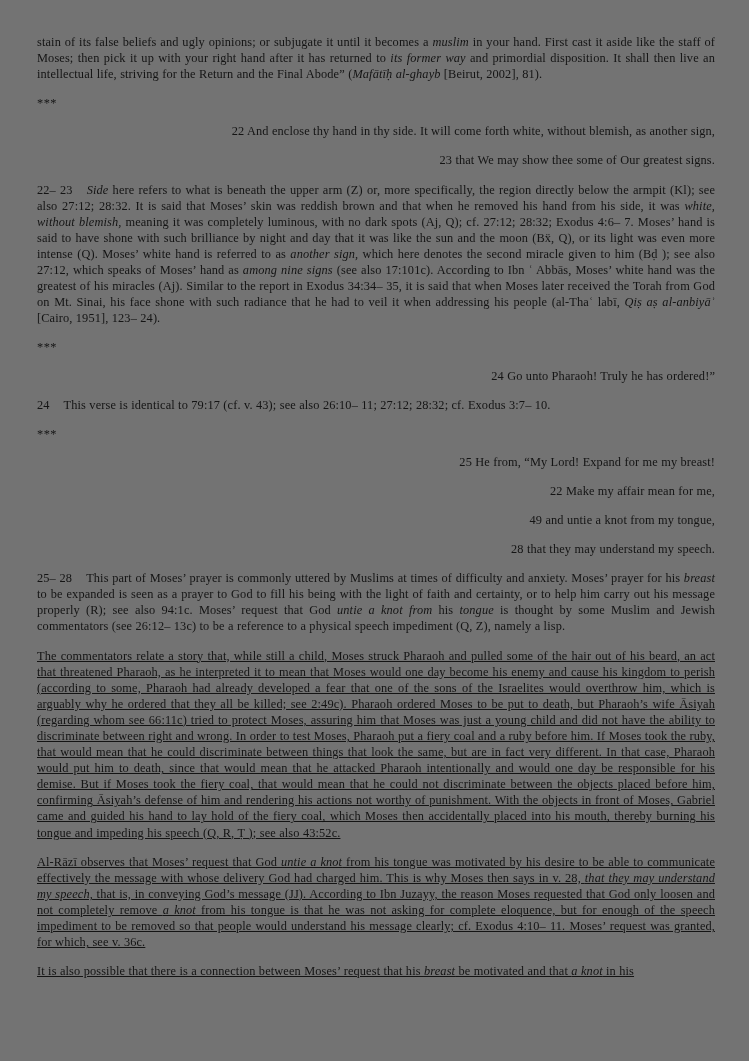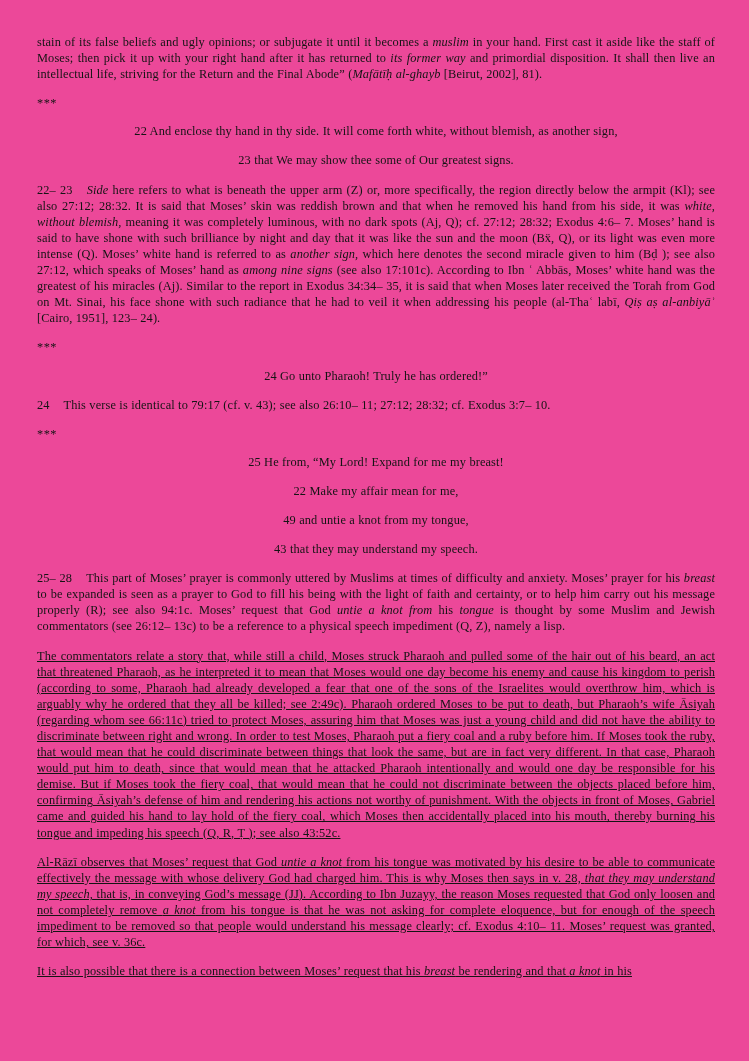--- a/index.html
+++ b/index.html
@@ -9,35 +9,35 @@
     background: #ffffff;
   }
   body {
     font-family: "Liberation Serif", "DejaVu Serif", serif;
     color: #111111;
   }
   #page {
     position: relative;
     width: 749px;
     height: 1061px;
-    background: #ec4899;
+    background: #737373;
     overflow: hidden;
     box-sizing: border-box;
   }
   #content {
     position: absolute;
     left: 37px;
     top: 34px;
     width: 678px;
   }
   p.para {
     margin: 0 0 8px 0;
     font-size: 12.35px;
     line-height: 16.1px;
-    text-align: center;
+    text-align: right;
     color: #141414;
     letter-spacing: 0.01em;
     word-spacing: 0.01em;
   }
   p.verse {
     margin: 0 0 13px 0;
   }
   p.stars {
     margin: 0 0 12px 0;
     font-size: 12.35px;
@@ -91,24 +91,24 @@
     <p class="para commentary"><span class="range">24</span><span class="gap"></span><span>This verse is identical to 79:17 (cf. v. 43); see also 26:10– 11; 27:12; 28:32; cf. Exodus 3:7– 10.</span></p>
 
     <p class="stars">***</p>
 
     <p class="para verse"><span class="vnum">25</span><span> He from, “My Lord! Expand for me my breast!</span></p>
 
     <p class="para verse"><span class="vnum">22</span><span> Make my affair mean for me,</span></p>
 
     <p class="para verse"><span class="vnum">49</span><span> and untie a knot from my tongue,</span></p>
 
-    <p class="para verse"><span class="vnum">43</span><span> that they may understand my speech.</span></p>
+    <p class="para verse"><span class="vnum">28</span><span> that they may understand my speech.</span></p>
 
     <p class="para commentary"><span class="range">25– 28</span><span class="gap"></span><span>This part of Moses’ prayer is commonly uttered by Muslims at times of difficulty and anxiety. Moses’ prayer for his </span><em>breast</em><span> to be expanded is seen as a prayer to God to fill his being with the light of faith and certainty, or to help him carry out his message properly (R); see also 94:1c. Moses’ request that God </span><em>untie a knot from</em><span> his </span><em>tongue</em><span> is thought by some Muslim and Jewish commentators (see 26:12– 13c) to be a reference to a physical speech impediment (Q, Z), namely a lisp.</span></p>
 
     <p class="para body-para">The commentators relate a story that, while still a child, Moses struck Pharaoh and pulled some of the hair out of his beard, an act that threatened Pharaoh, as he interpreted it to mean that Moses would one day become his enemy and cause his kingdom to perish (according to some, Pharaoh had already developed a fear that one of the sons of the Israelites would overthrow him, which is arguably why he ordered that they all be killed; see 2:49c). Pharaoh ordered Moses to be put to death, but Pharaoh’s wife Āsiyah (regarding whom see 66:11c) tried to protect Moses, assuring him that Moses was just a young child and did not have the ability to discriminate between right and wrong. In order to test Moses, Pharaoh put a fiery coal and a ruby before him. If Moses took the ruby, that would mean that he could discriminate between things that look the same, but are in fact very different. In that case, Pharaoh would put him to death, since that would mean that he attacked Pharaoh intentionally and would one day be responsible for his demise. But if Moses took the fiery coal, that would mean that he could not discriminate between the objects placed before him, confirming Āsiyah’s defense of him and rendering his actions not worthy of punishment. With the objects in front of Moses, Gabriel came and guided his hand to lay hold of the fiery coal, which Moses then accidentally placed into his mouth, thereby burning his tongue and impeding his speech (Q, R, Ṭ ); see also 43:52c.</p>
 
     <p class="para body-para"><span>Al-Rāzī observes that Moses’ request that God </span><em>untie a knot</em><span> from his tongue was motivated by his desire to be able to communicate effectively the message with whose delivery God had charged him. This is why Moses then says in v. 28, </span><em>that they may understand my speech,</em><span> that is, in conveying God’s message (JJ). According to Ibn Juzayy, the reason Moses requested that God only loosen and not completely remove </span><em>a knot</em><span> from his tongue is that he was not asking for complete eloquence, but for enough of the speech impediment to be removed so that people would understand his message clearly; cf. Exodus 4:10– 11. Moses’ request was granted, for which, see v. 36c.</span></p>
 
-    <p class="para body-para"><span>It is also possible that there is a connection between Moses’ request that his </span><em>breast</em><span> be rendering and that </span><em>a knot</em><span> in his</span></p>
+    <p class="para body-para"><span>It is also possible that there is a connection between Moses’ request that his </span><em>breast</em><span> be motivated and that </span><em>a knot</em><span> in his</span></p>
 
   </div>
 </div>
 
 </body></html>

